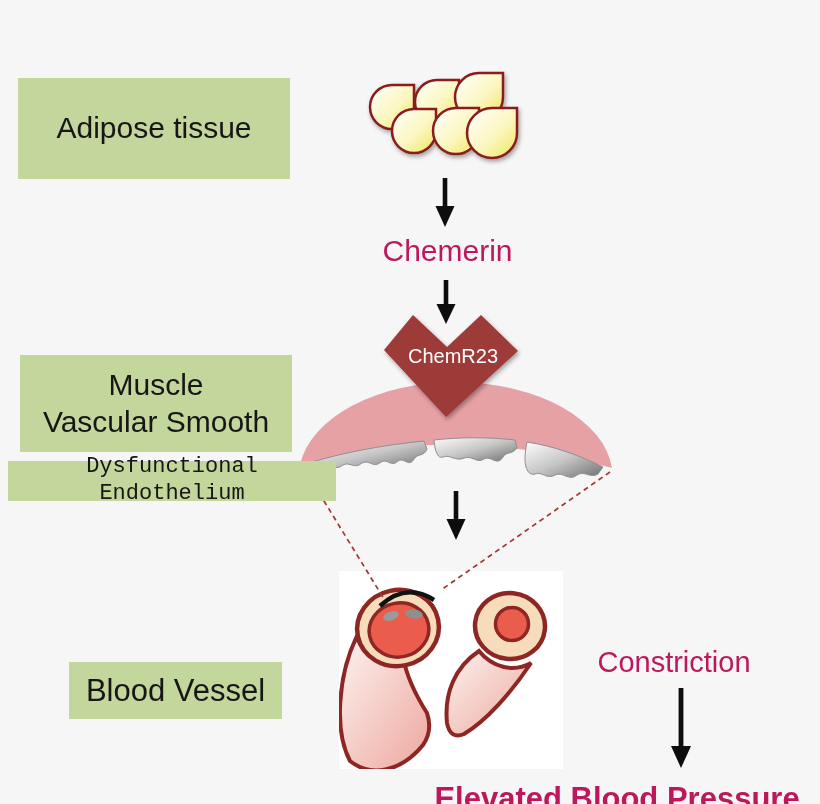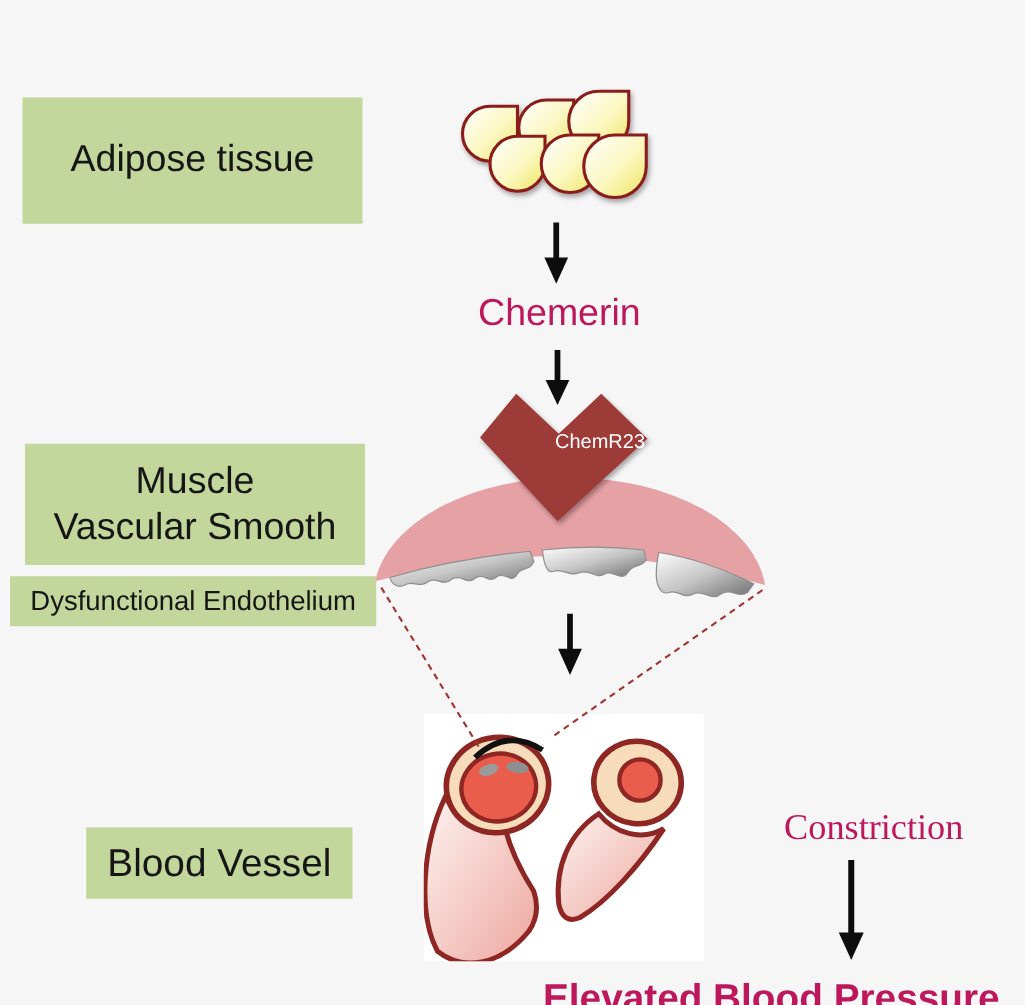--- a/index.html
+++ b/index.html
@@ -17,25 +17,25 @@
     background:#c3d69b;
     color:#161616;
     display:flex;flex-direction:column;
     align-items:center;justify-content:center;
     text-align:center;
     line-height:1.22;
   }
   .txt{position:absolute;text-align:center;color:#be185d;}
   #lbl-adipose{left:18px;top:47px;width:272px;height:101px;font-size:30px;}
   #lbl-vsm{left:20px;top:324px;width:272px;height:97px;font-size:30px;}
-  #lbl-de{left:8px;top:430px;width:293px;height:40px;font-size:22px;}
+  #lbl-de{left:8px;top:430px;width:328px;height:40px;font-size:22px;font-family:Liberation Mono, monospace;}
   #lbl-bv{left:69px;top:631px;width:213px;height:57px;font-size:31px;}
   #txt-chemerin{left:340px;top:203px;width:215px;font-size:30px;}
-  #txt-chemr23{left:390px;top:314px;width:126px;font-size:16px;color:#ffffff;text-align:right;}
-  #txt-constriction{left:599px;top:615px;width:200px;font-size:29px;font-family:Liberation Serif, serif;}
+  #txt-chemr23{left:390px;top:314px;width:126px;font-size:20px;color:#ffffff;}
+  #txt-constriction{left:574px;top:615px;width:200px;font-size:29px;}
   #txt-ebp{left:397px;top:750px;width:440px;font-size:31px;font-weight:bold;}
 </style>
 </head>
 <body>
 
 <div class="canvas">
 
   <svg class="gfx" width="820" height="804" viewBox="0 0 820 804">
     <defs>
       <linearGradient id="fatGrad" x1="0" y1="0" x2="1" y2="1">

